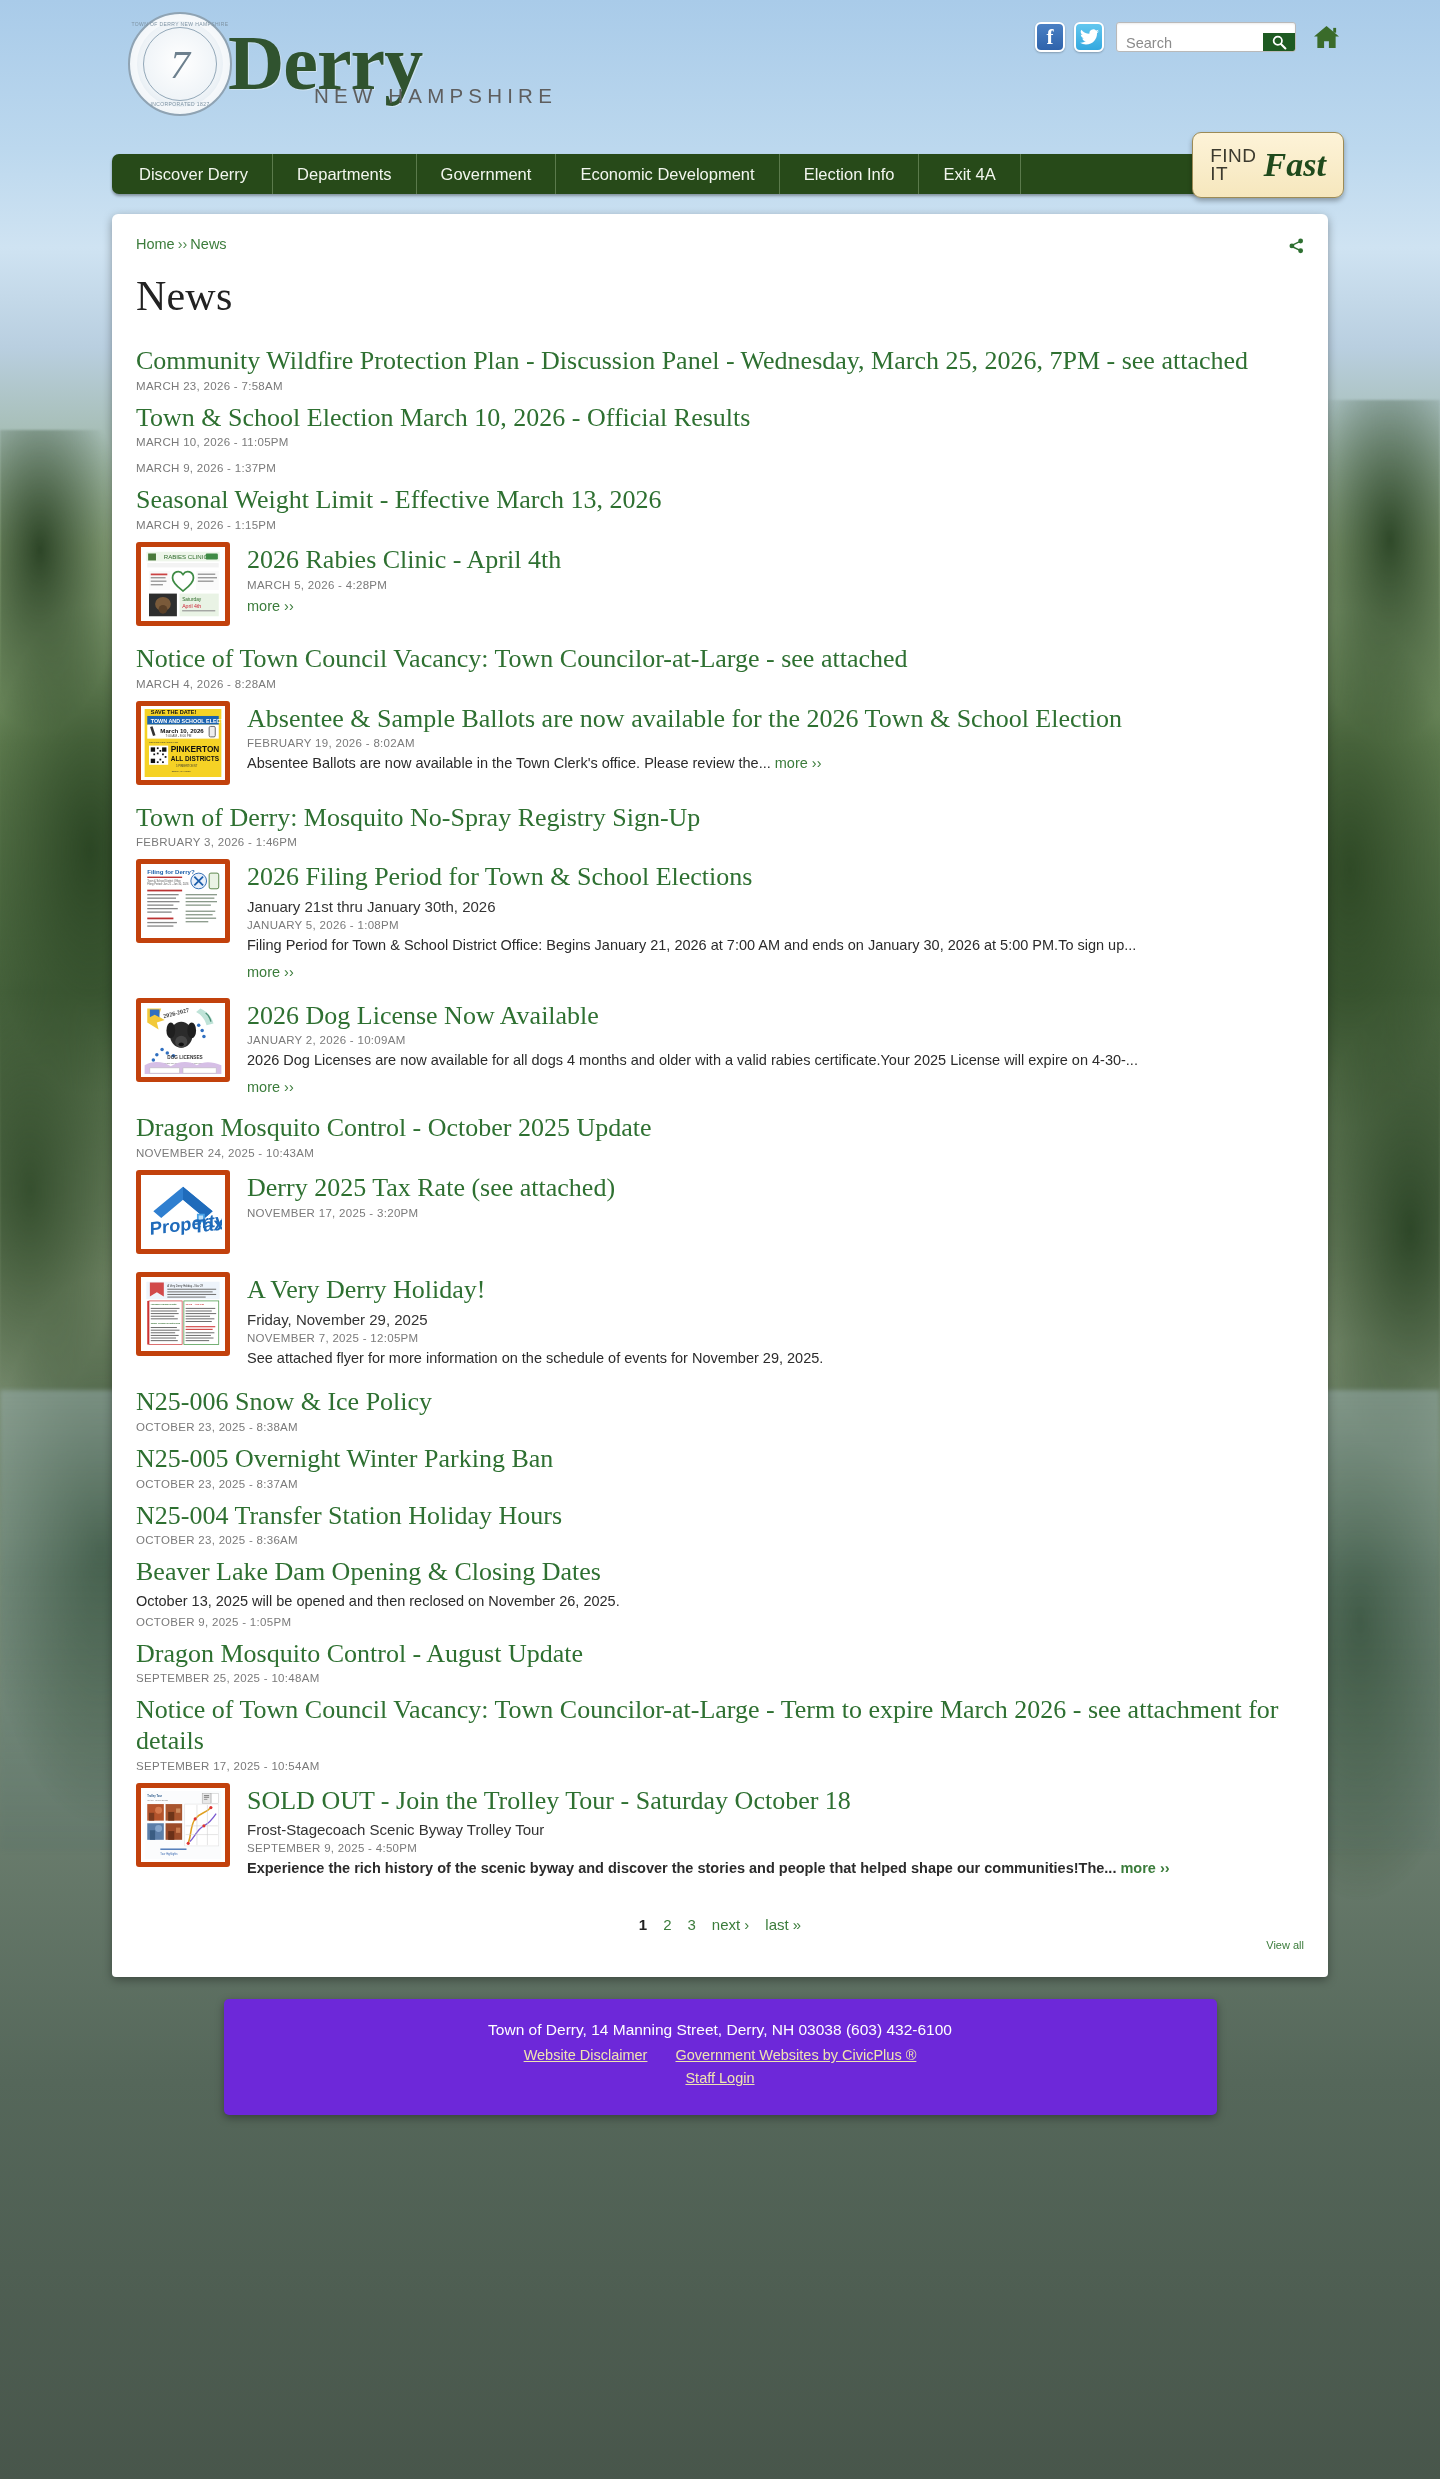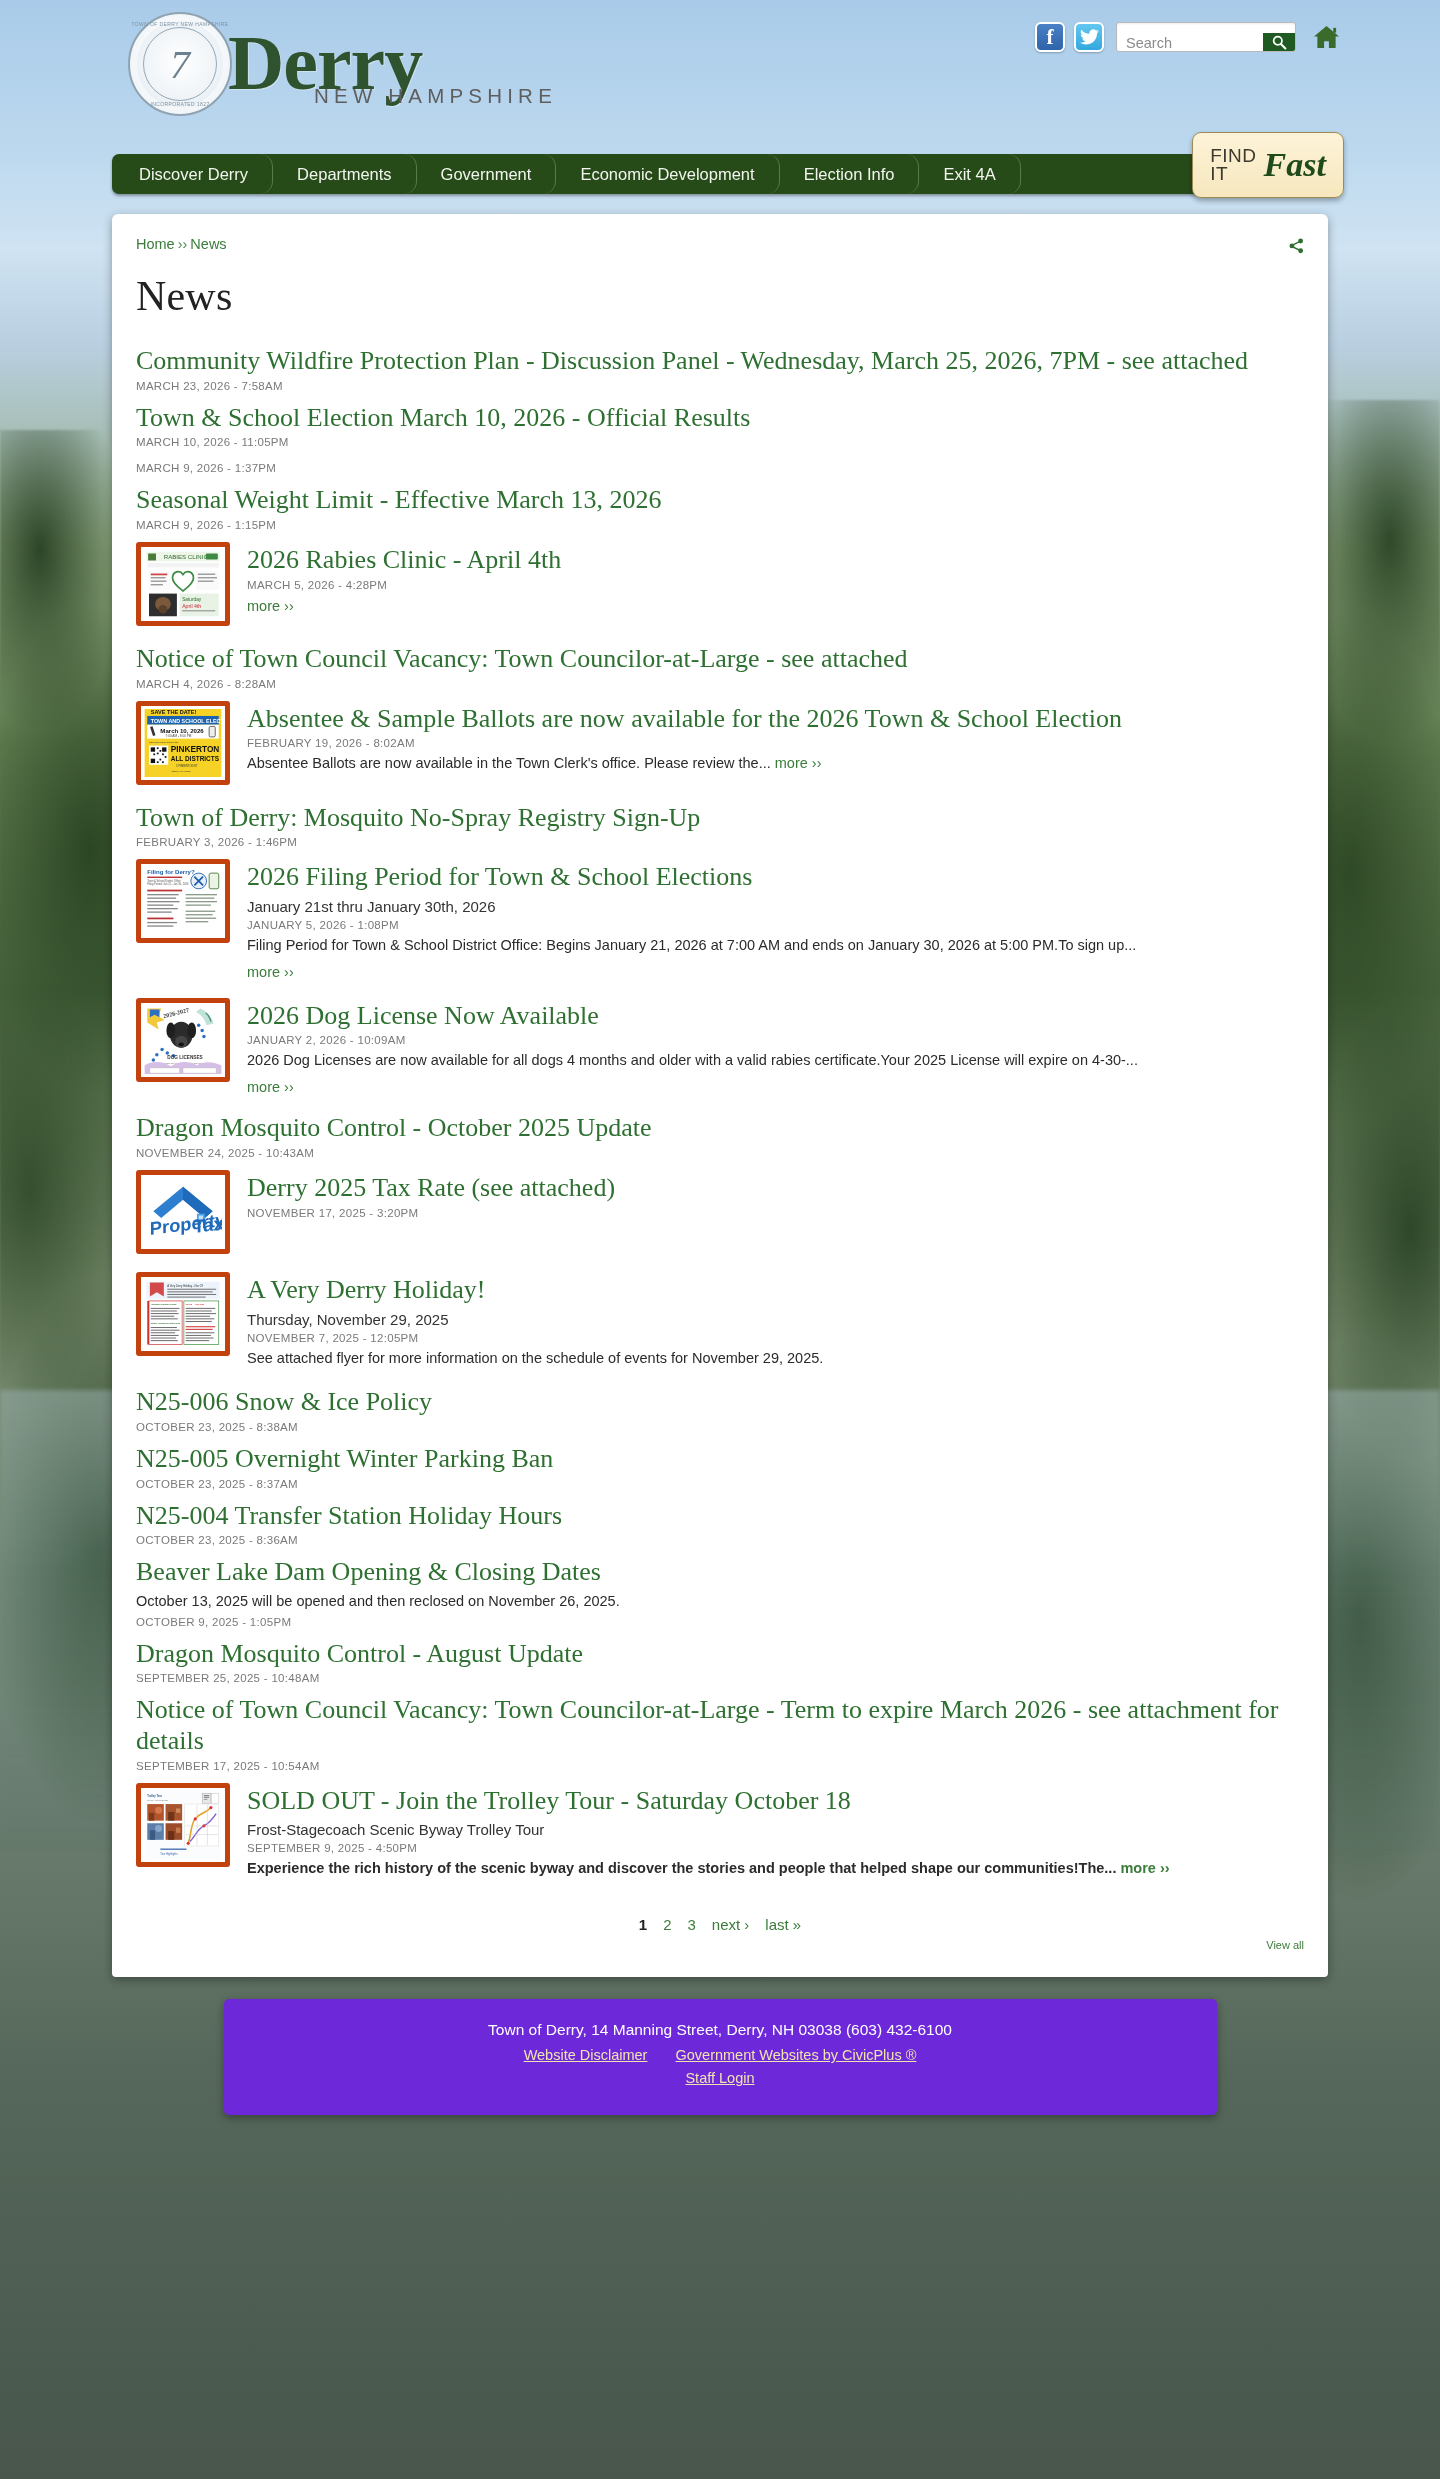--- a/index.html
+++ b/index.html
@@ -108,21 +108,21 @@
   
   .navwrap{ position:relative; height:52px; }
   .nav{
     position:absolute; left:112px; top:4px; width:1216px; height:40px;
     background:#274a19; border-radius:7px;
     display:flex; align-items:stretch;
     box-shadow:0 2px 3px rgba(0,0,0,.35);
   }
   .nav a{
     color:#f2f6ee; text-decoration:none; font-size:16.5px; padding:4px 24px;
-    display:flex; align-items:center; border-right:1px solid #5b7a4c; white-space:nowrap;border-radius:13px;
+    display:flex; align-items:center; border-right:1px solid #5b7a4c; white-space:nowrap;
   }
   .nav a:first-child{ padding-left:27px; }
   .nav .nav-spacer{ flex:1; border-right:0; }
   .findit{
     position:absolute; right:96px; top:-18px; width:152px; height:66px;
     background:linear-gradient(180deg,#fdf3d8,#f6e7bd);
     border:1.5px solid #9c8b56; border-radius:9px;
     display:flex; align-items:center; justify-content:center; gap:7px;
     box-shadow:0 3px 5px rgba(0,0,0,.3); cursor:pointer;
   }
@@ -545,21 +545,21 @@
         <g fill="#666">
                   <rect x="47" y="60" width="33" height="1.1"></rect>
                   <rect x="47" y="63" width="29" height="1.1"></rect>
         <rect x="47" y="66" width="32" height="1.1"></rect>
                   <rect x="47" y="69" width="27" height="1.1"></rect>
                 </g>
       </svg></div>
           </div>
           <div class="news-body">
             <div class="news-title">A Very Derry Holiday!</div>
-            <div class="news-sub">Thursday, November 29, 2025</div>
+            <div class="news-sub">Friday, November 29, 2025</div>
             <div class="news-date">NOVEMBER 7, 2025 - 12:05PM</div>
             <div class="news-teaser">See attached flyer for more information on the schedule of events for November 29, 2025.</div>
           </div>
         </div>
         <div class="news-item">
           <div class="news-body">
             <div class="news-title">N25-006 Snow &amp; Ice Policy</div>
             <div class="news-date">OCTOBER 23, 2025 - 8:38AM</div>
           </div>
         </div>

